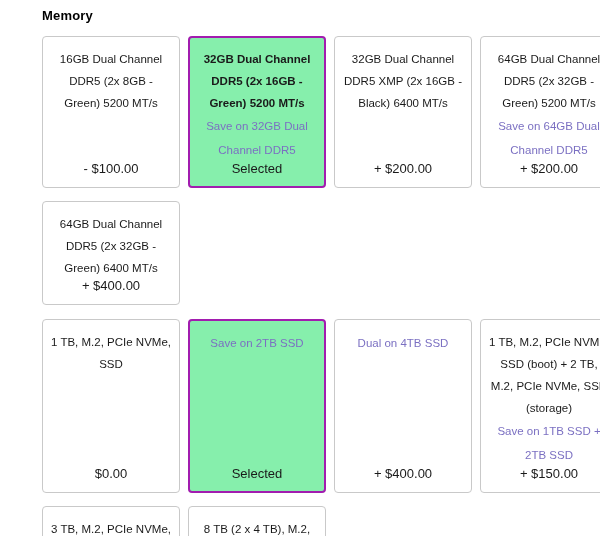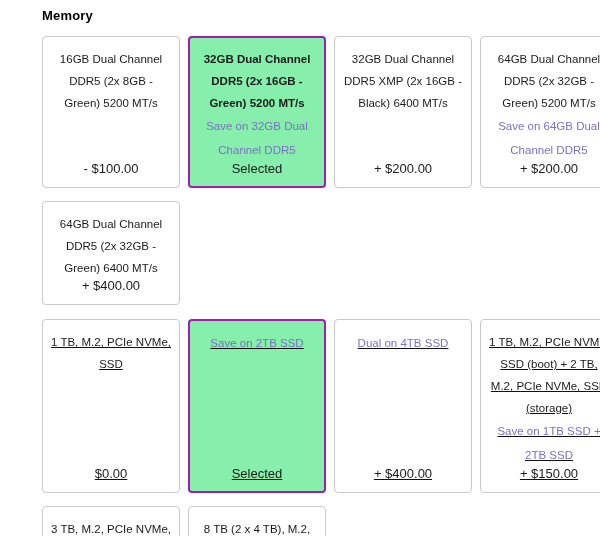--- a/index.html
+++ b/index.html
@@ -41,21 +41,21 @@
     padding: 11px 8px;
     display: flex;
     flex-direction: column;
     justify-content: space-between;
     align-items: center;
     text-align: center;
     cursor: pointer;
   }
   .row-m1 .card { min-height: 122px; }
   .row-m2 .card { min-height: 84px; text-align: center; }
-  .row-s1 .card { min-height: 112px; text-decoration: underline; }
+  .row-s1 .card { min-height: 112px; }
   .row-s2 .card { min-height: 86px; }
   .card.selected {
     border: 2px solid #a21caf;
     background: #86efac;
     padding: 10px 7px;
   }
   .card.selected .card-title { font-weight: bold; }
   .card-title {
     font-size: 11.5px;
     line-height: 22px;

